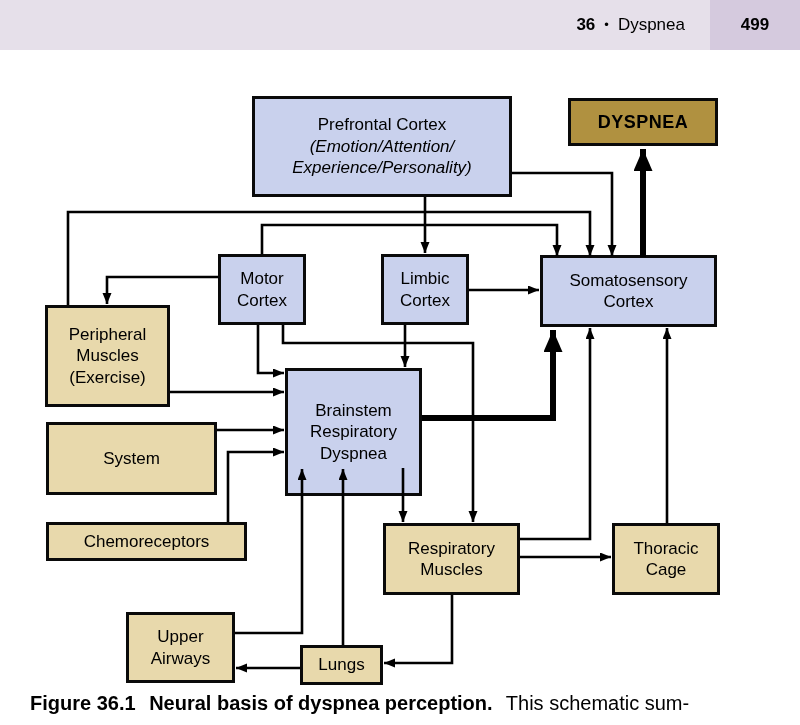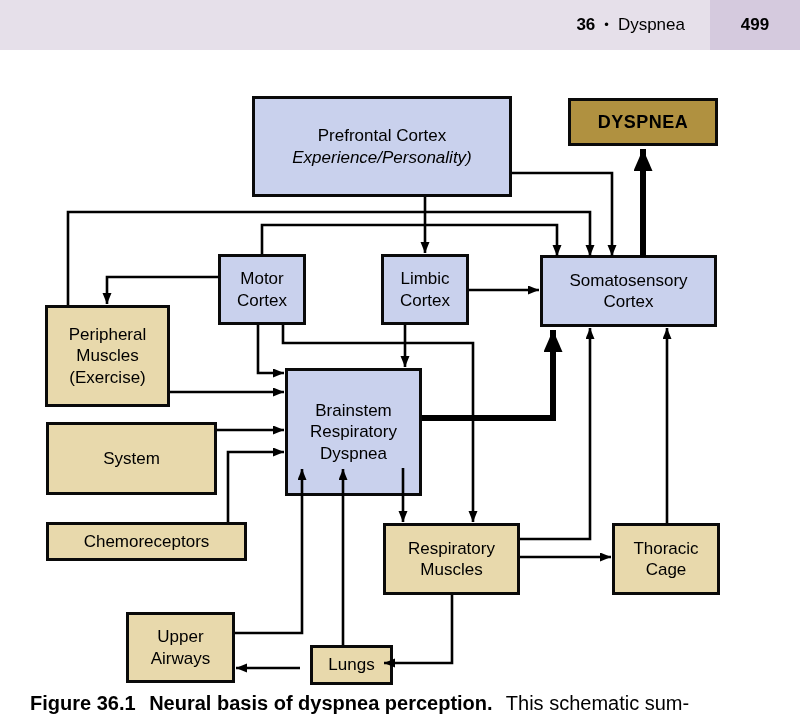--- a/index.html
+++ b/index.html
@@ -44,20 +44,21 @@
 
   <div class="header">
     <span class="chnum">36</span>
     <span class="bullet">•</span>
     <span class="chtitle">Dyspnea</span>
     <span class="pagebox">499</span>
   </div>
 
   <div class="node blue" style="left:252px;top:96px;width:260px;height:101px">
     <span>Prefrontal Cortex</span>
+    <span class="italic">(Emotion/Attention/</span>
     <span class="italic">Experience/Personality)</span>
   </div>
 
   <div class="node gold" style="left:568px;top:98px;width:150px;height:48px">
     <span>DYSPNEA</span>
   </div>
 
   <div class="node blue" style="left:218px;top:254px;width:88px;height:71px">
     <span>Motor</span>
     <span>Cortex</span>
@@ -101,21 +102,21 @@
   <div class="node tan" style="left:126px;top:612px;width:109px;height:71px">
     <span>Upper</span>
     <span>Airways</span>
   </div>
 
   <div class="node tan" style="left:612px;top:523px;width:108px;height:72px">
     <span>Thoracic</span>
     <span>Cage</span>
   </div>
 
-  <div class="node tan" style="left:310px;top:645px;width:83px;height:40px">
+  <div class="node tan" style="left:300px;top:645px;width:83px;height:40px">
     <span>Lungs</span>
   </div>
 
   <svg class="wires" width="800" height="725" viewBox="0 0 800 725">
     <defs>
       <marker id="arr" markerUnits="userSpaceOnUse" markerWidth="13" markerHeight="11" refX="11" refY="4.5" orient="auto">
         <path d="M0,0 L11,4.5 L0,9 Z" fill="#000"></path>
       </marker>
       <marker id="arrBig" markerUnits="userSpaceOnUse" markerWidth="26" markerHeight="22" refX="22" refY="9.5" orient="auto">
         <path d="M0,0 L22,9.5 L0,19 Z" fill="#000"></path>

